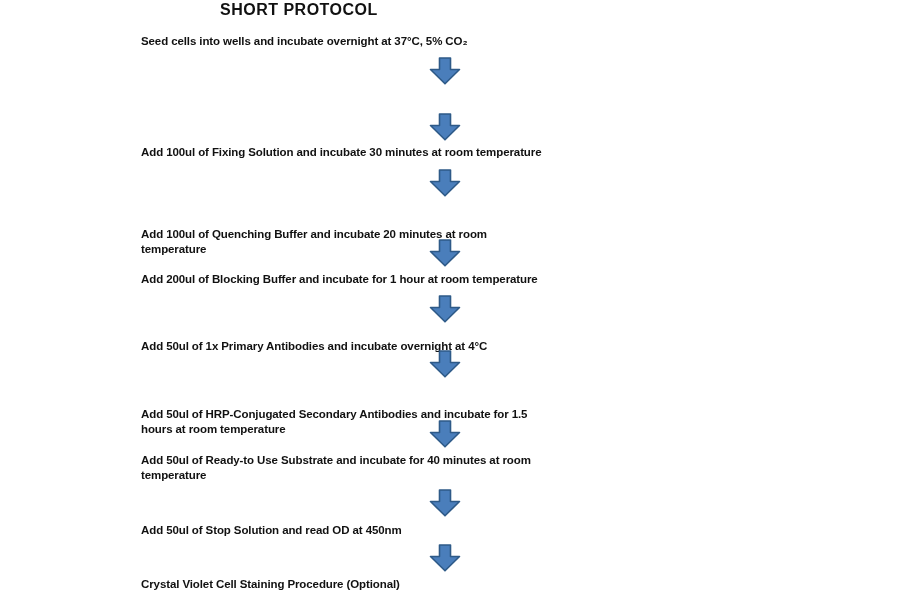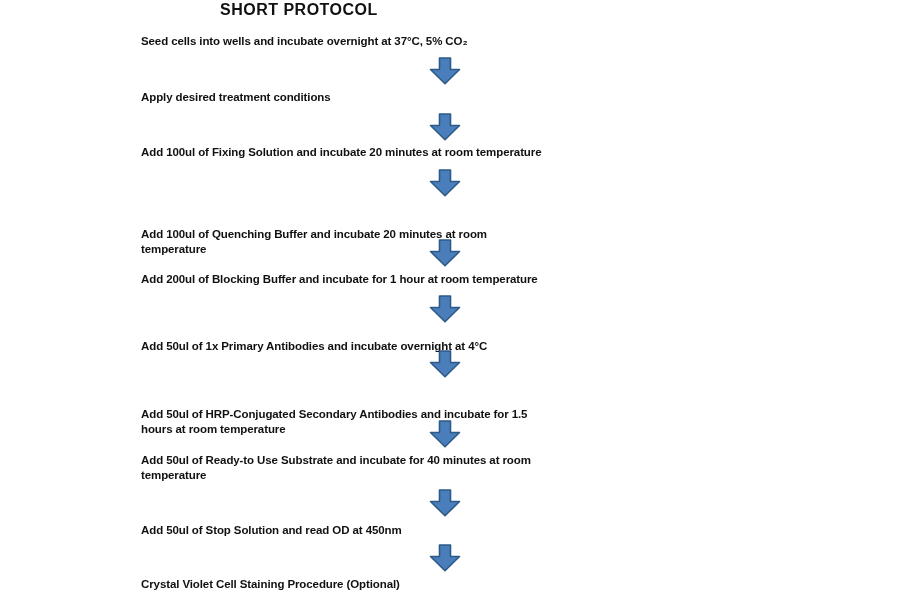--- a/index.html
+++ b/index.html
@@ -79,29 +79,28 @@
   <div class="diagram-title">SHORT PROTOCOL</div>
 
   <div id="s1" class="step">Seed cells into wells and incubate overnight at 37°C, 5% CO₂</div>
 
   <div id="a1" class="arrow">
     <svg viewBox="0 0 32 28" aria-hidden="true">
         <path d="M10.5 1 H21.5 V12.5 H30.5 L16 26.8 L1.5 12.5 H10.5 Z"></path>
       </svg>
   </div>
 
-  <div id="s2" class="step">Apply desired treatment conditions</div>
 
   <div id="a2" class="arrow">
     <svg viewBox="0 0 32 28" aria-hidden="true">
         <path d="M10.5 1 H21.5 V12.5 H30.5 L16 26.8 L1.5 12.5 H10.5 Z"></path>
       </svg>
   </div>
 
-  <div id="s3" class="step">Add 100ul of Fixing Solution and incubate 20 minutes at room temperature</div>
+  <div id="s3" class="step">Add 100ul of Fixing Solution and incubate 30 minutes at room temperature</div>
 
   <div id="a3" class="arrow">
     <svg viewBox="0 0 32 28" aria-hidden="true">
         <path d="M10.5 1 H21.5 V12.5 H30.5 L16 26.8 L1.5 12.5 H10.5 Z"></path>
       </svg>
   </div>
 
   <div id="s4" class="step">Add 100ul of Quenching Buffer and incubate 20 minutes at room
 temperature</div>
 

